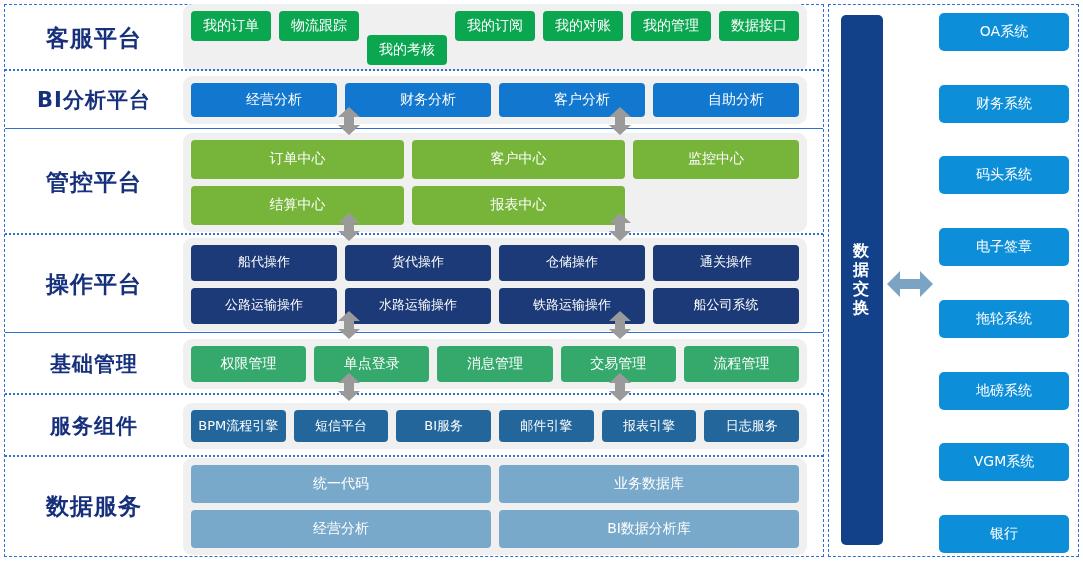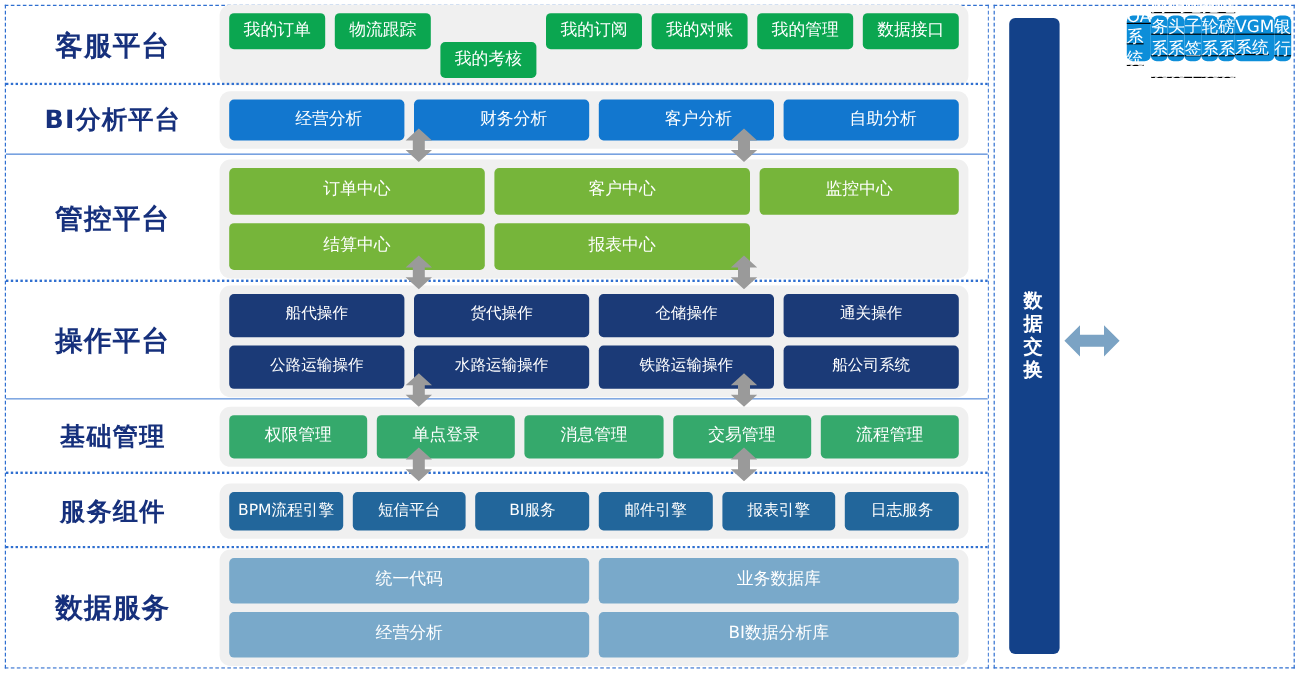--- a/index.html
+++ b/index.html
@@ -86,21 +86,21 @@
     color:#fff;font-weight:bold;
     display:flex;flex-direction:column;align-items:center;justify-content:center;
     letter-spacing:2px;
   }
   .exchange-bar span{display:block;line-height:1.18;}
   .h-arrow{
     position:absolute;left:56px;top:259px;width:50px;height:40px;
   }
   .ext-col{
     position:absolute;left:110px;top:8px;width:130px;height:540px;
-    display:flex;flex-direction:row;justify-content:space-between;text-decoration:underline;
+    display:flex;flex-direction:column;justify-content:space-between;
   }
   .ext-box{
     height:38px;border-radius:5px;background:#0d8ed9;
     color:#fff;display:flex;align-items:center;justify-content:center;
     font-size:14px;
   }
 </style>
 </head>
 <body>
 

